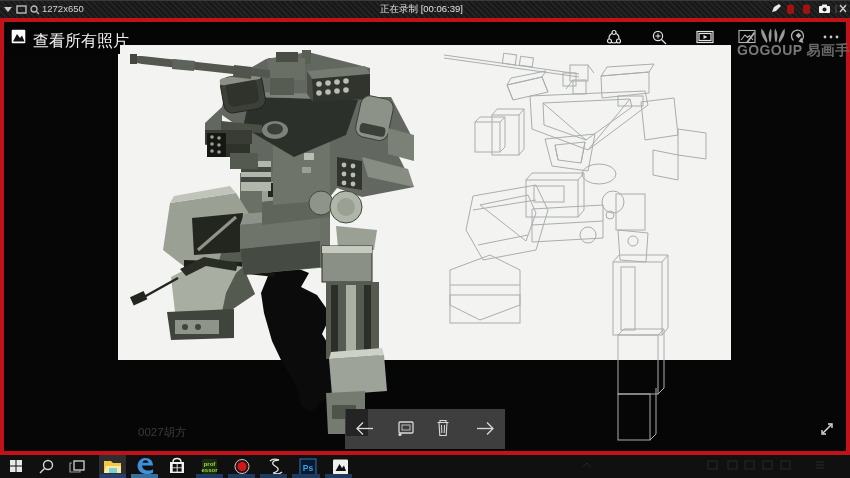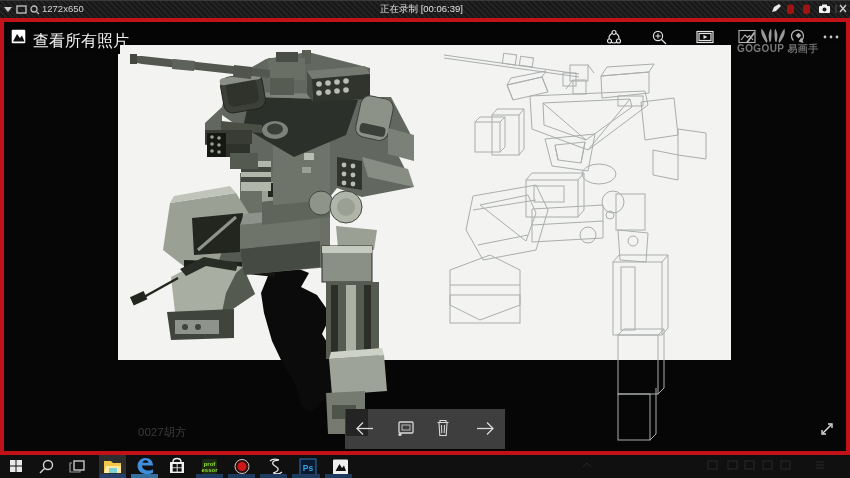--- a/index.html
+++ b/index.html
@@ -258,21 +258,21 @@
   <g fill="#999999" stroke="none">
     <path d="M30.5 16 C26 10 24.5 6 25.5 1.5 C28.5 5 30 9 31.5 14 Z"></path>
     <path d="M33.5 15 C32 9 32.5 5 35 1.5 C36 6 35.5 10 34.8 14.5 Z"></path>
     <path d="M43.5 16 C48 10 49.5 6 48.5 1.5 C45.5 5 44 9 42.5 14 Z"></path>
     <path d="M40.5 15 C42 9 41.5 5 39 1.5 C38 6 38.5 10 39.2 14.5 Z"></path>
   </g>
   <path d="M57.5 13.5 A6 6 0 1 1 66 13" fill="none" stroke="#b0b0b0" stroke-width="1.3"></path>
   <path d="M65.5 10.5 L67.5 16 L62.5 14.5 Z" fill="#b0b0b0"></path>
   <rect x="60.5" y="6.5" width="4" height="4" fill="#b0b0b0" transform="rotate(45 62.5 8.5)"></rect>
 </svg>
-<span class="abs" style="left:737px;top:42px;font-size:10px;font-weight:bold;color:#787878;letter-spacing:0.4px;">GOGOUP <span style="color:#6b6b6b">易画手</span></span>
+<span class="abs" style="left:737px;top:42px;font-size:14px;font-weight:bold;color:#787878;letter-spacing:0.4px;">GOGOUP <span style="color:#6b6b6b">易画手</span></span>
 <svg class="abs" style="left:822px;top:34px" width="18" height="6" viewBox="0 0 18 6">
   <circle cx="3" cy="3" r="1.4" fill="#c8c8c8"></circle>
     <circle cx="9" cy="3" r="1.4" fill="#c8c8c8"></circle>
     <circle cx="15" cy="3" r="1.4" fill="#c8c8c8"></circle>
 </svg>
 
 <div class="abs" style="left:345px;top:409px;width:160px;height:40px;background:#3e3e3e;"></div>
 <div class="abs" style="left:346px;top:409px;width:22px;height:27px;background:#242424;"></div>
 <svg class="abs" style="left:345px;top:409px" width="160" height="40" viewBox="0 0 160 40">
   <g stroke="#d9d9d9" fill="none" stroke-width="1.3">

